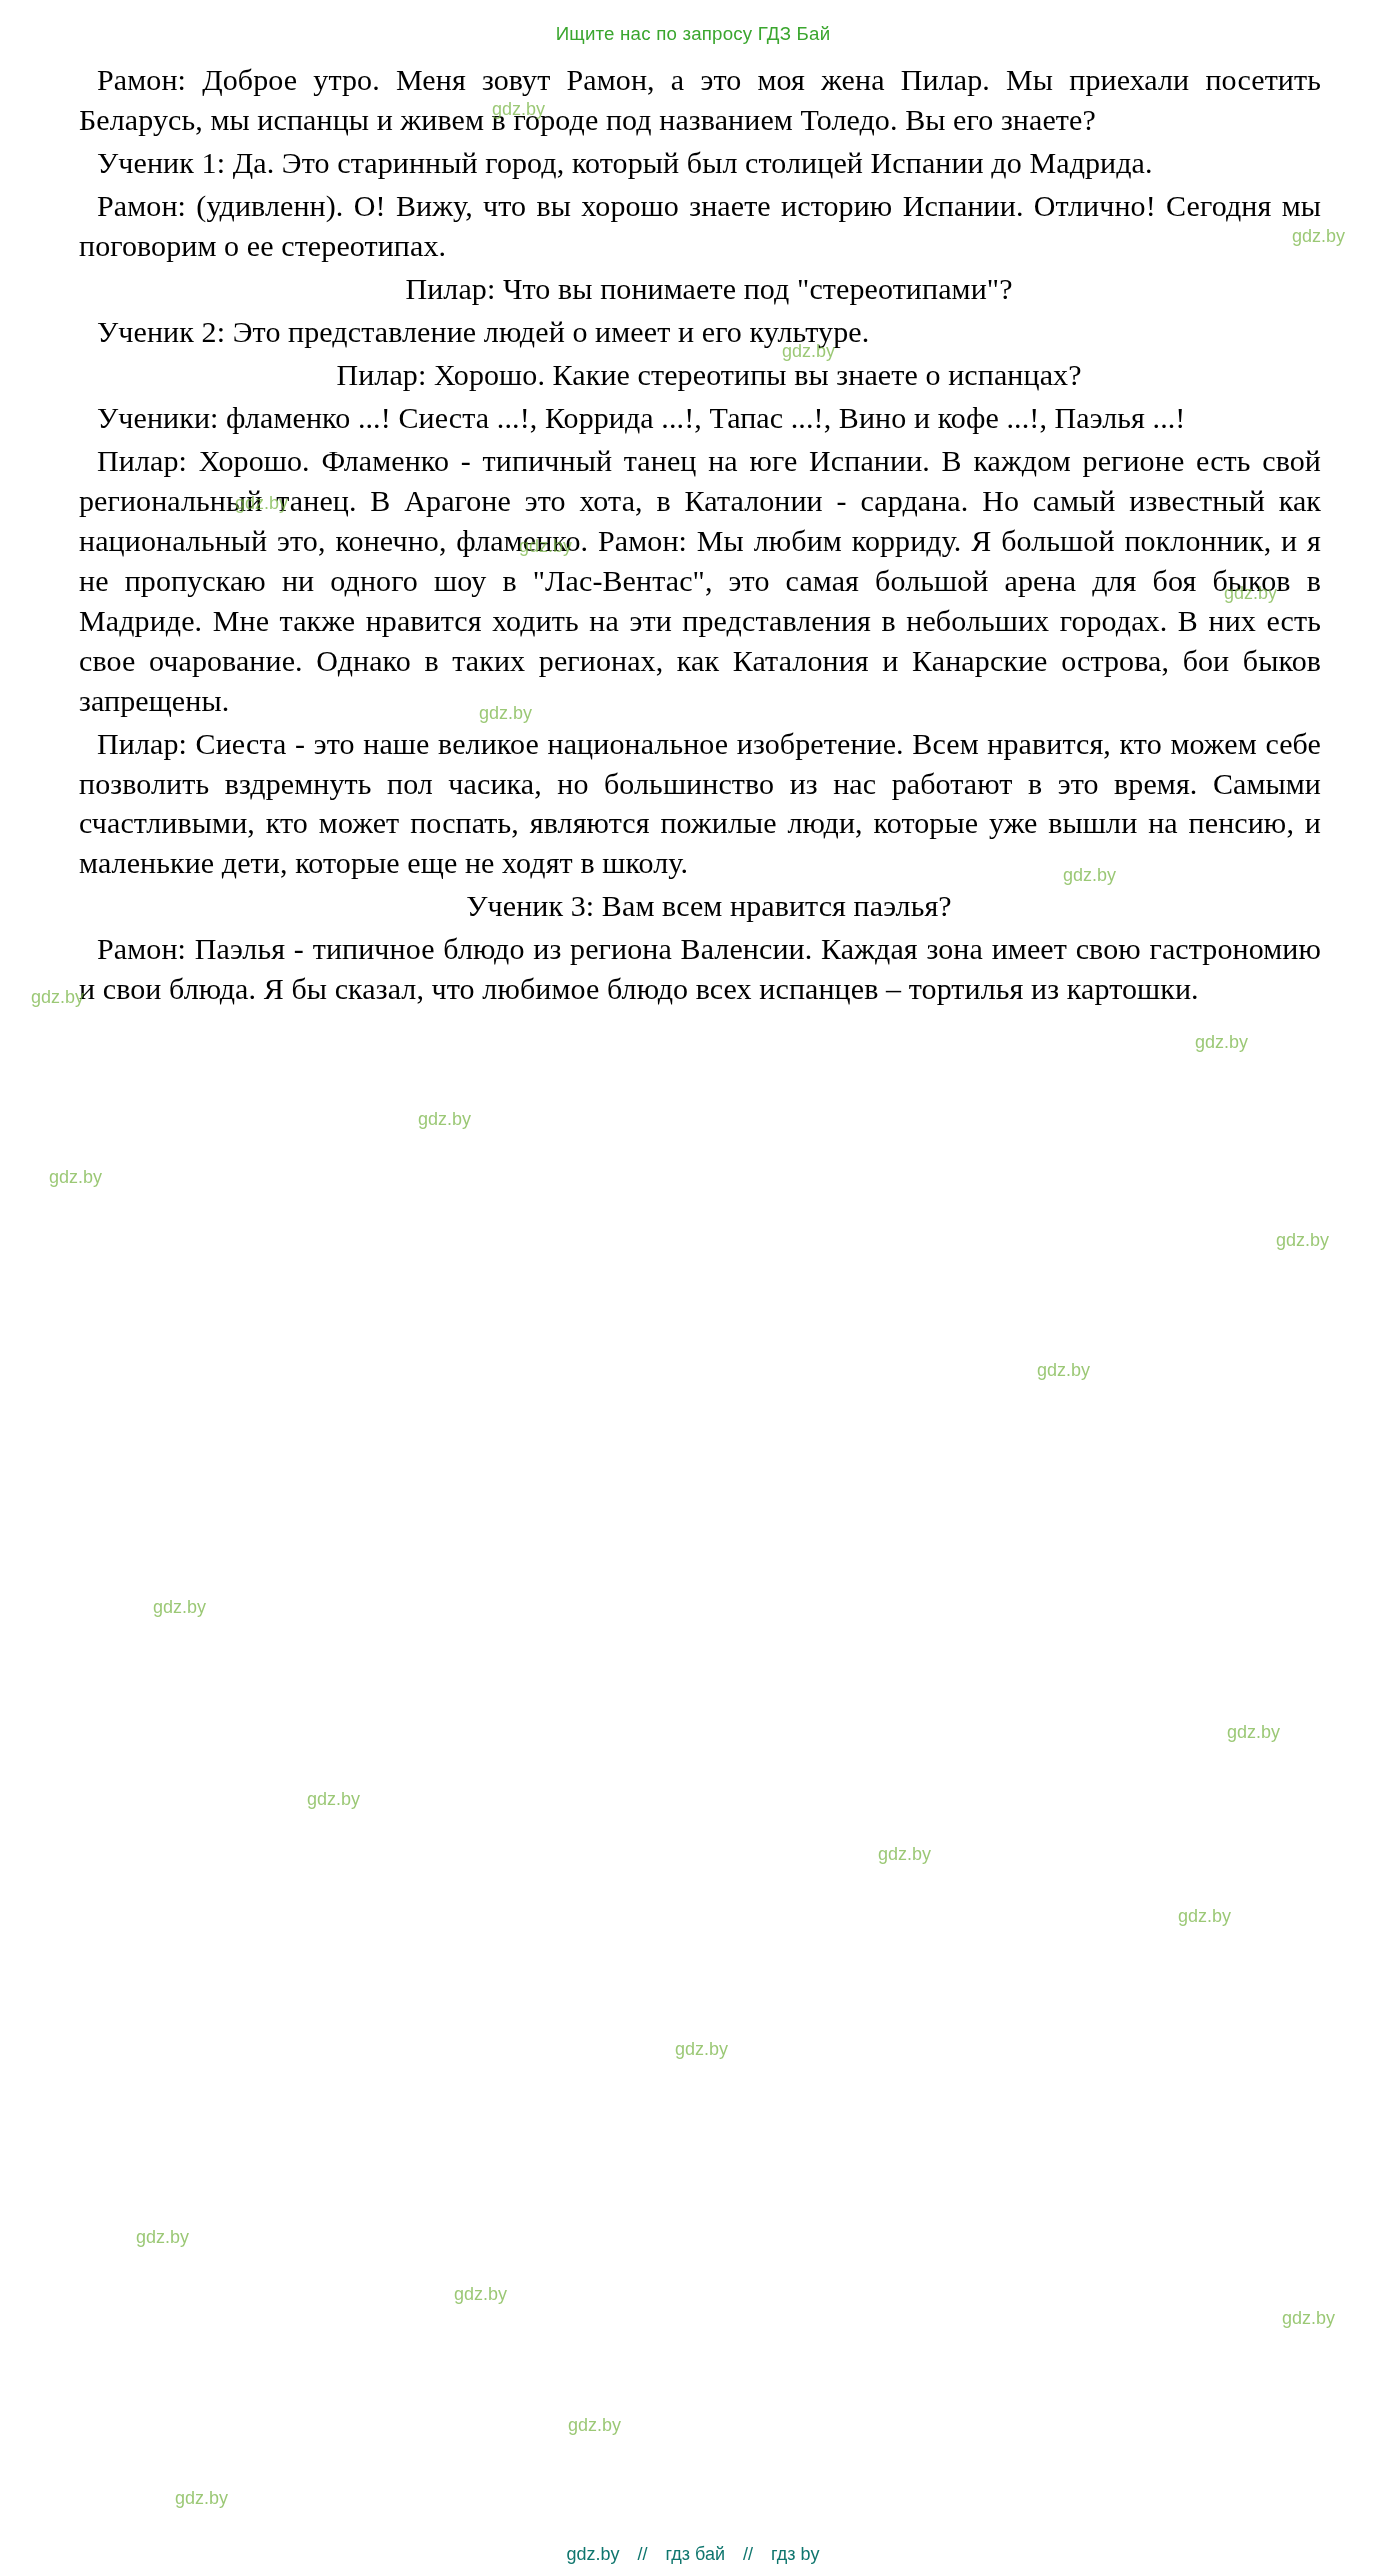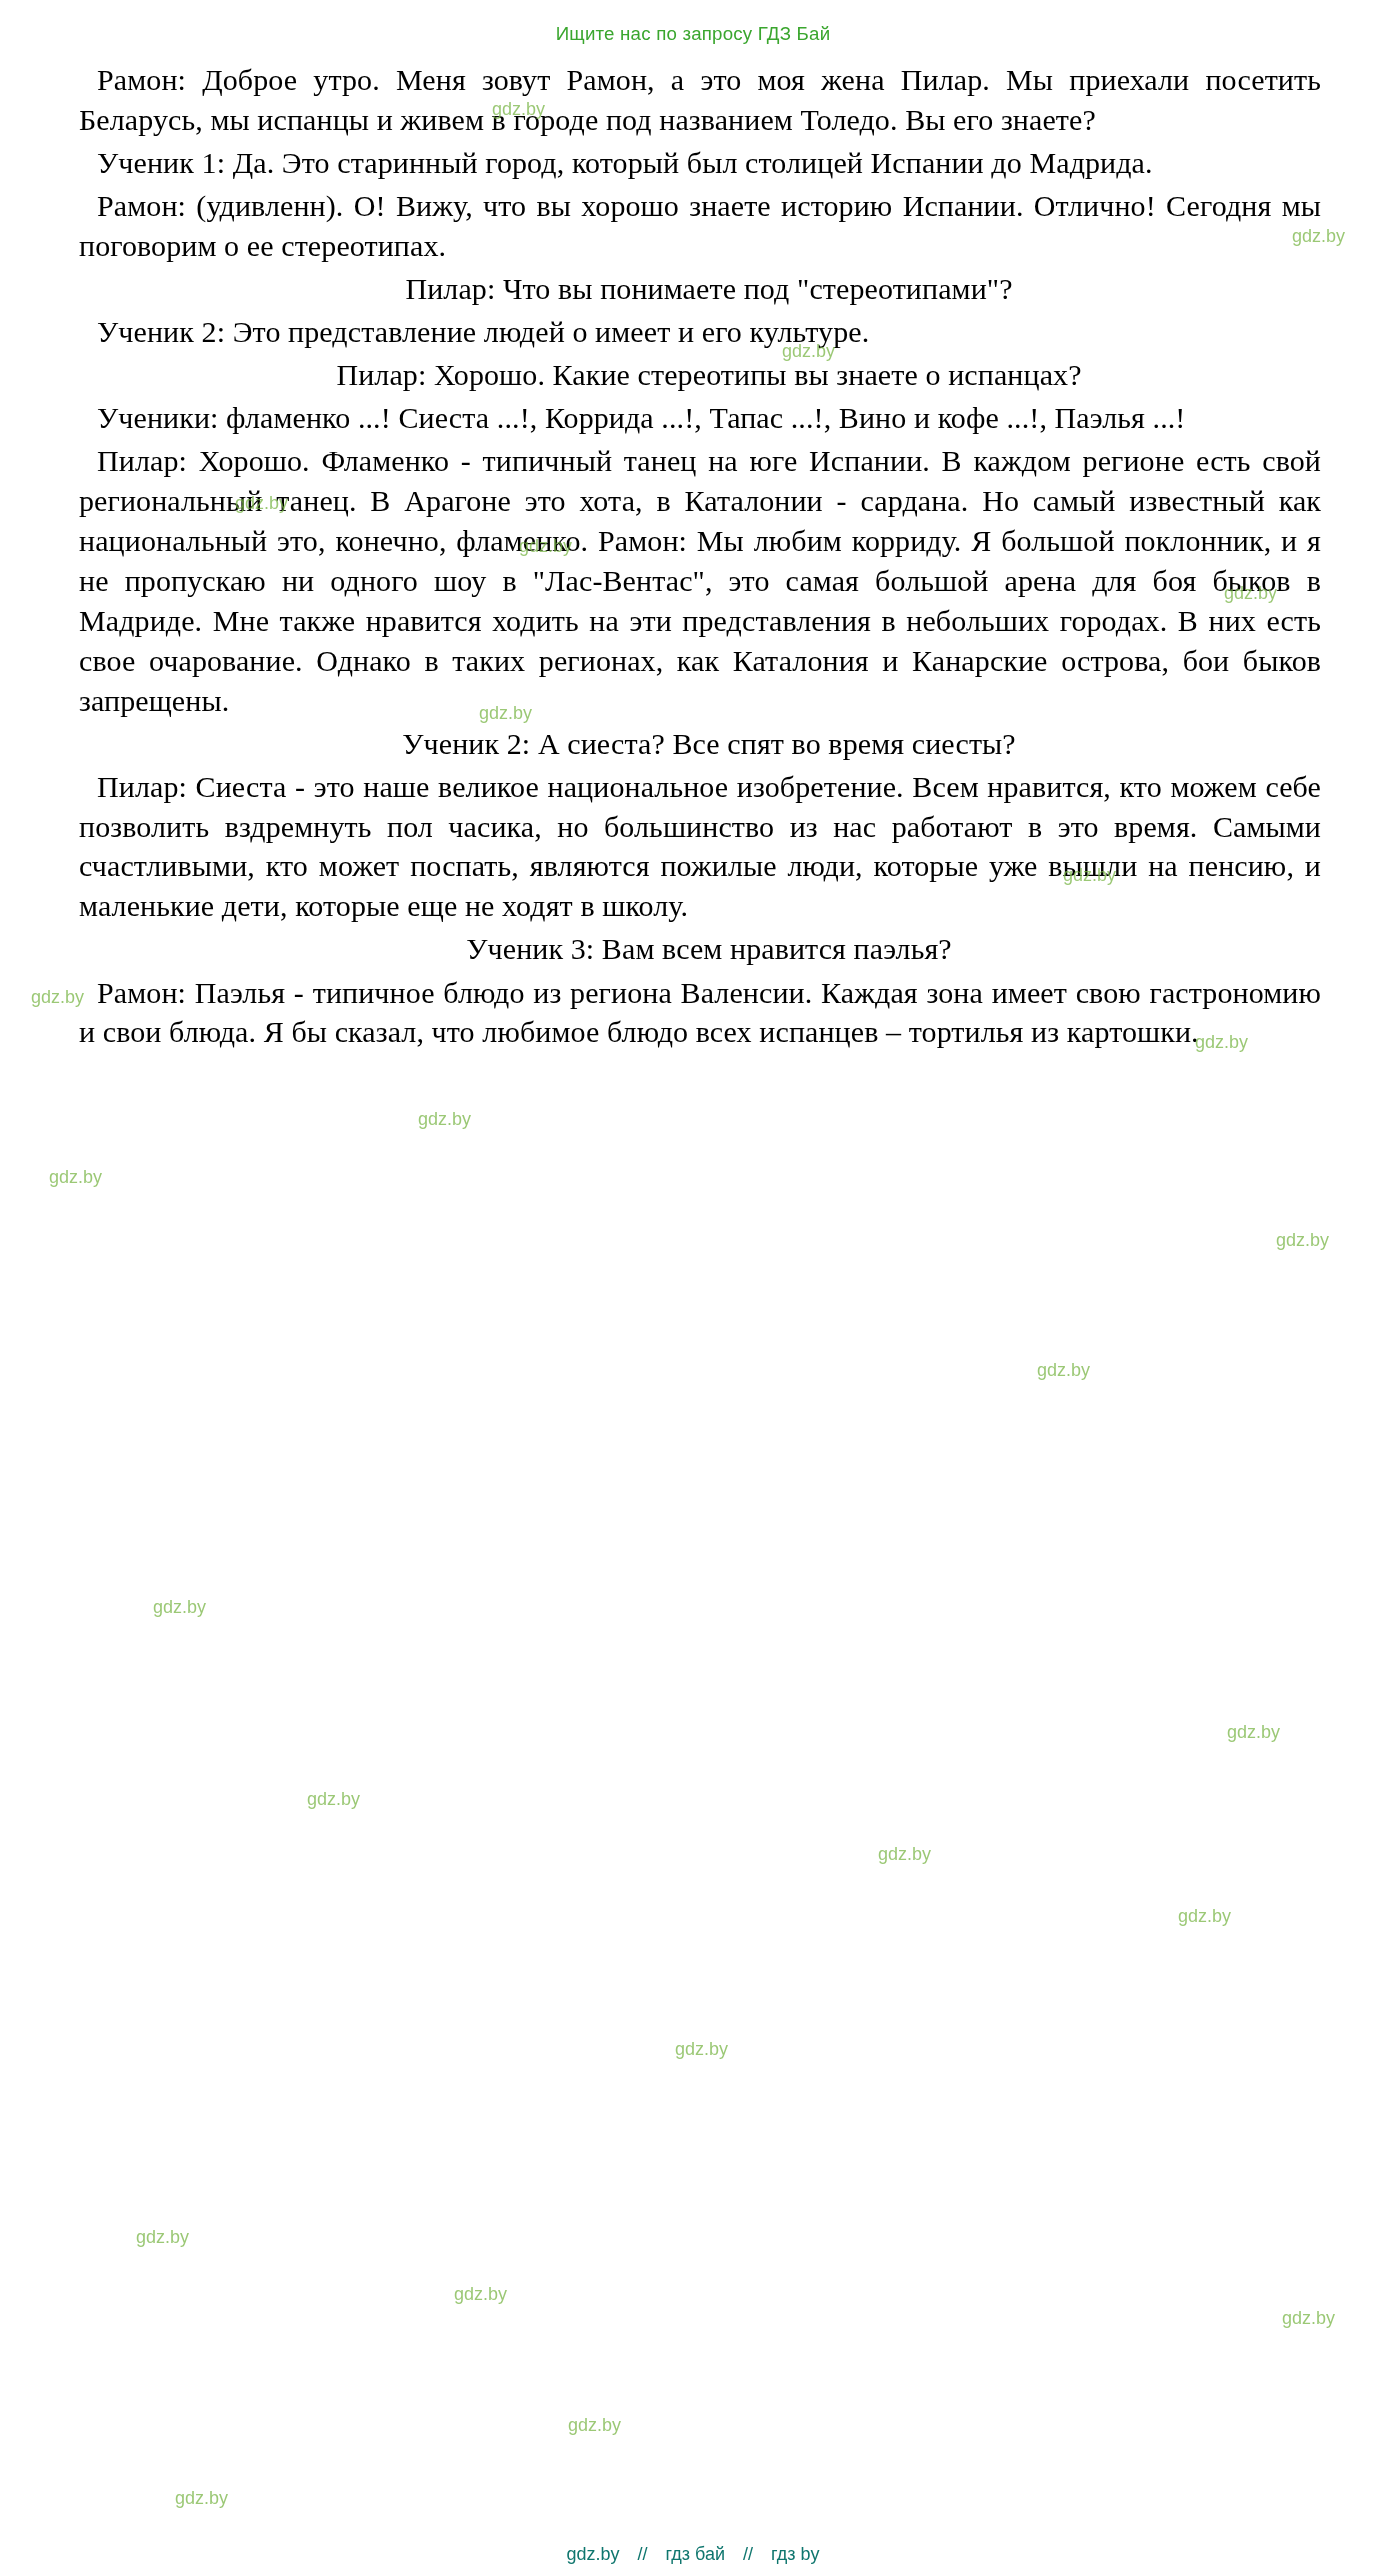--- a/index.html
+++ b/index.html
@@ -84,21 +84,20 @@
 
   <div class="content">
     <p class="para indent">Рамон: Доброе утро. Меня зовут Рамон, а это моя жена Пилар. Мы приехали посетить Беларусь, мы испанцы и живем в городе под названием Толедо. Вы его знаете?</p>
     <p class="para indent">Ученик 1: Да. Это старинный город, который был столицей Испании до Мадрида.</p>
     <p class="para indent">Рамон: (удивленн). О! Вижу, что вы хорошо знаете историю Испании. Отлично! Сегодня мы поговорим о ее стереотипах.</p>
     <p class="para indent single">Пилар: Что вы понимаете под "стереотипами"?</p>
     <p class="para indent">Ученик 2: Это представление людей о имеет и его культуре.</p>
     <p class="para indent single">Пилар: Хорошо. Какие стереотипы вы знаете о испанцах?</p>
     <p class="para indent">Ученики: фламенко ...! Сиеста ...!, Коррида ...!, Тапас ...!, Вино и кофе ...!, Паэлья ...!</p>
     <p class="para indent">Пилар: Хорошо. Фламенко - типичный танец на юге Испании. В каждом регионе есть свой региональный танец. В Арагоне это хота, в Каталонии - сардана. Но самый известный как национальный это, конечно, фламенко. Рамон: Мы любим корриду. Я большой поклонник, и я не пропускаю ни одного шоу в "Лас-Вентас", это самая большой арена для боя быков в Мадриде. Мне также нравится ходить на эти представления в небольших городах. В них есть свое очарование. Однако в таких регионах, как Каталония и Канарские острова, бои быков запрещены.</p>
-    <p class="para indent single">Ученик 2: А сиеста? Все спят во время сиесты?</p>
     <p class="para indent">Пилар: Сиеста - это наше великое национальное изобретение. Всем нравится, кто можем себе позволить вздремнуть пол часика, но большинство из нас работают в это время. Самыми счастливыми, кто может поспать, являются пожилые люди, которые уже вышли на пенсию, и маленькие дети, которые еще не ходят в школу.</p>
     <p class="para indent single">Ученик 3: Вам всем нравится паэлья?</p>
     <p class="para indent">Рамон: Паэлья - типичное блюдо из региона Валенсии. Каждая зона имеет свою гастрономию и свои блюда. Я бы сказал, что любимое блюдо всех испанцев – тортилья из картошки.</p>
   </div>
 
   <div id="watermark-layer">
       <div class="wm" style="left: 492px; top: 99px; color: rgb(122, 182, 72);">gdz.by</div>
       <div class="wm" style="left: 1292px; top: 226px; color: rgb(122, 182, 72);">gdz.by</div>
       <div class="wm" style="left: 782px; top: 341px; color: rgb(122, 182, 72);">gdz.by</div>
       <div class="wm" style="left: 235px; top: 493px; color: rgb(122, 182, 72);">gdz.by</div>

